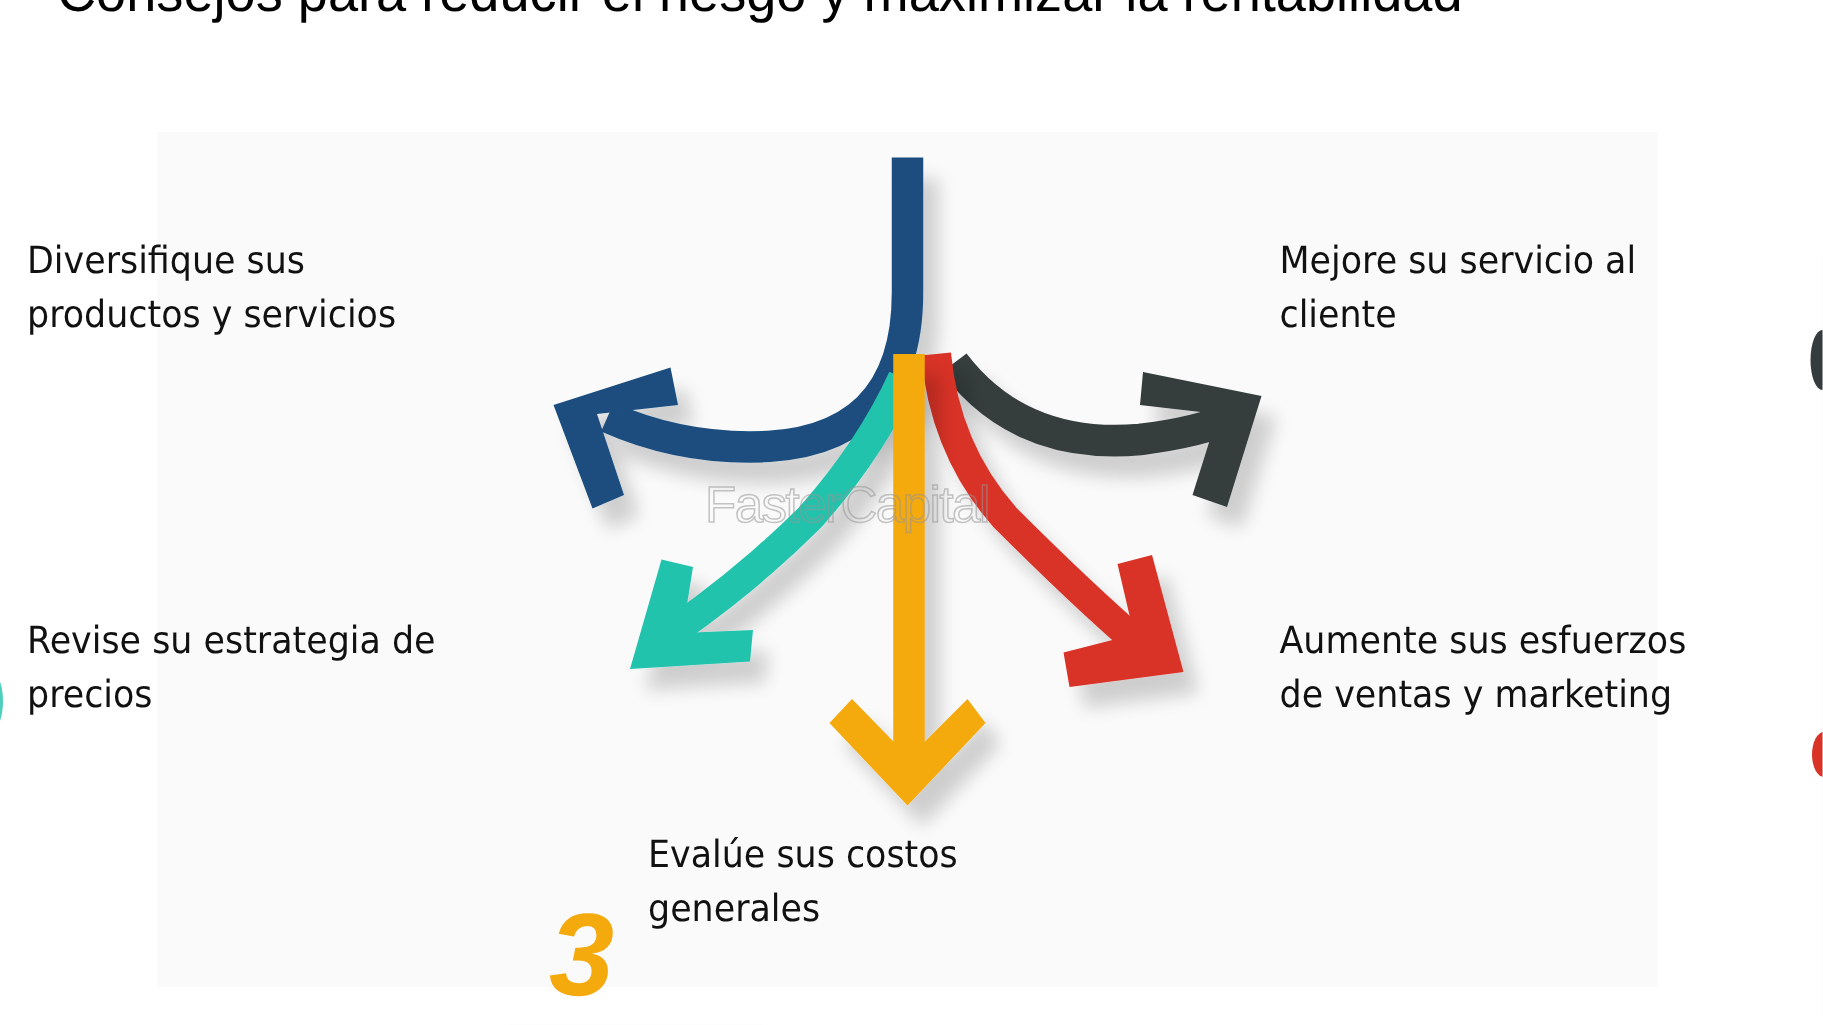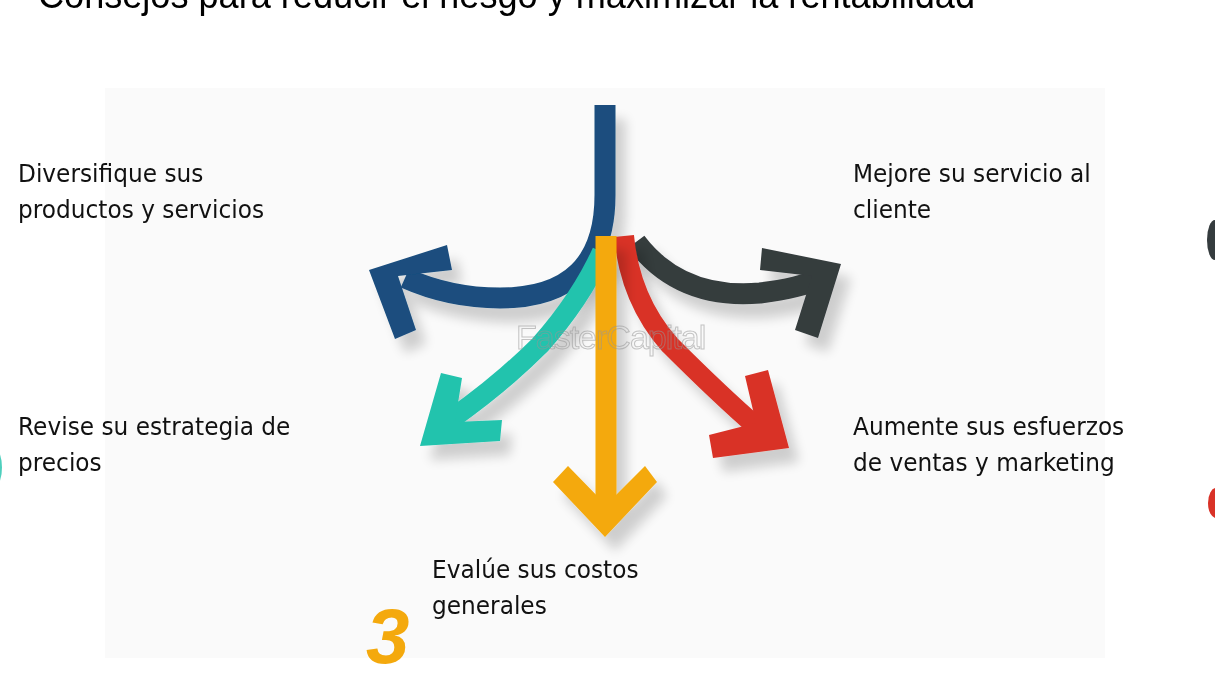--- a/index.html
+++ b/index.html
@@ -28,21 +28,20 @@
   .num {
     position:absolute; font-family:"Liberation Sans", sans-serif;
     font-weight:bold; font-style:italic;
   }
   svg.diagram { position:absolute; left:0; top:0; }
   .watermark {
     position:absolute; left:470px; top:318px;
     font-family:"Liberation Sans", sans-serif; font-size:34px;
     color:transparent; -webkit-text-stroke:1px rgba(150,150,150,0.55);
     letter-spacing:-1px;
-    margin-left:46px;
   }
   .edge { position:absolute; border-radius:50%; }
 </style>
 </head>
 <body>
 
 <div class="panel"></div>
 
 <div class="title">Consejos para reducir el riesgo y maximizar la rentabilidad</div>
 

